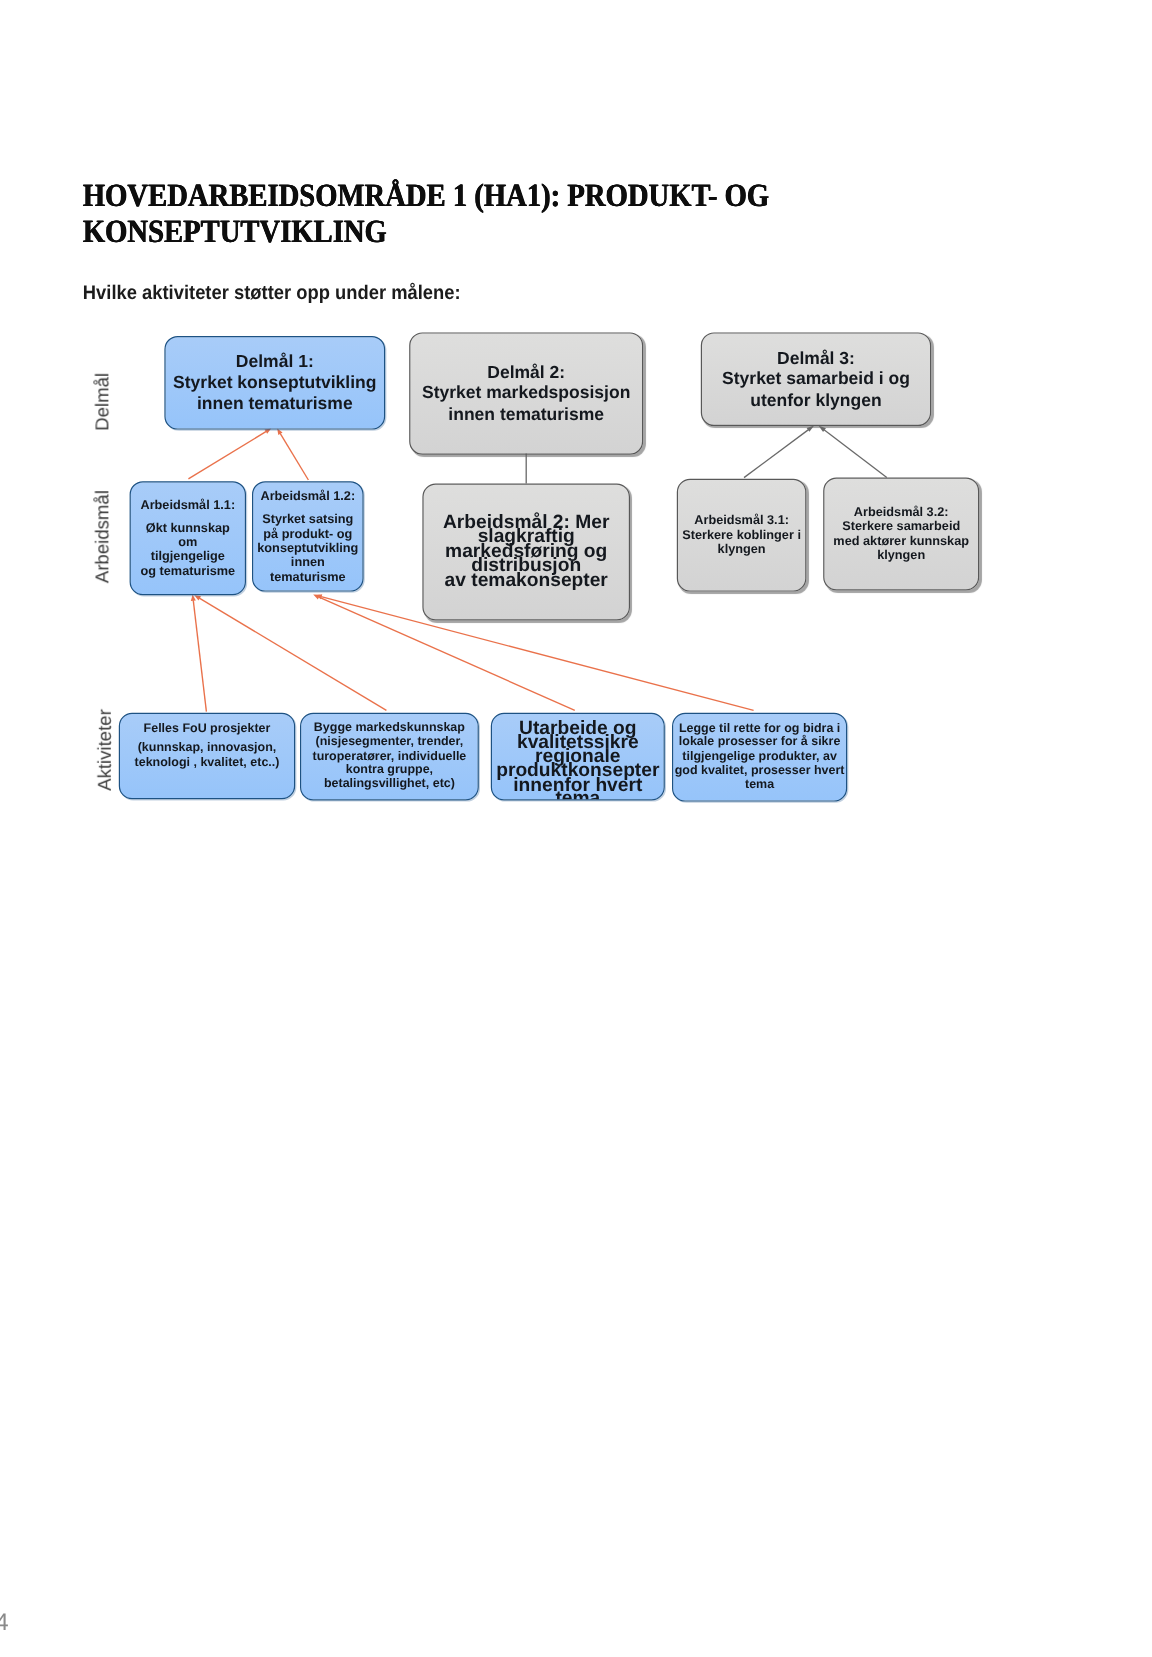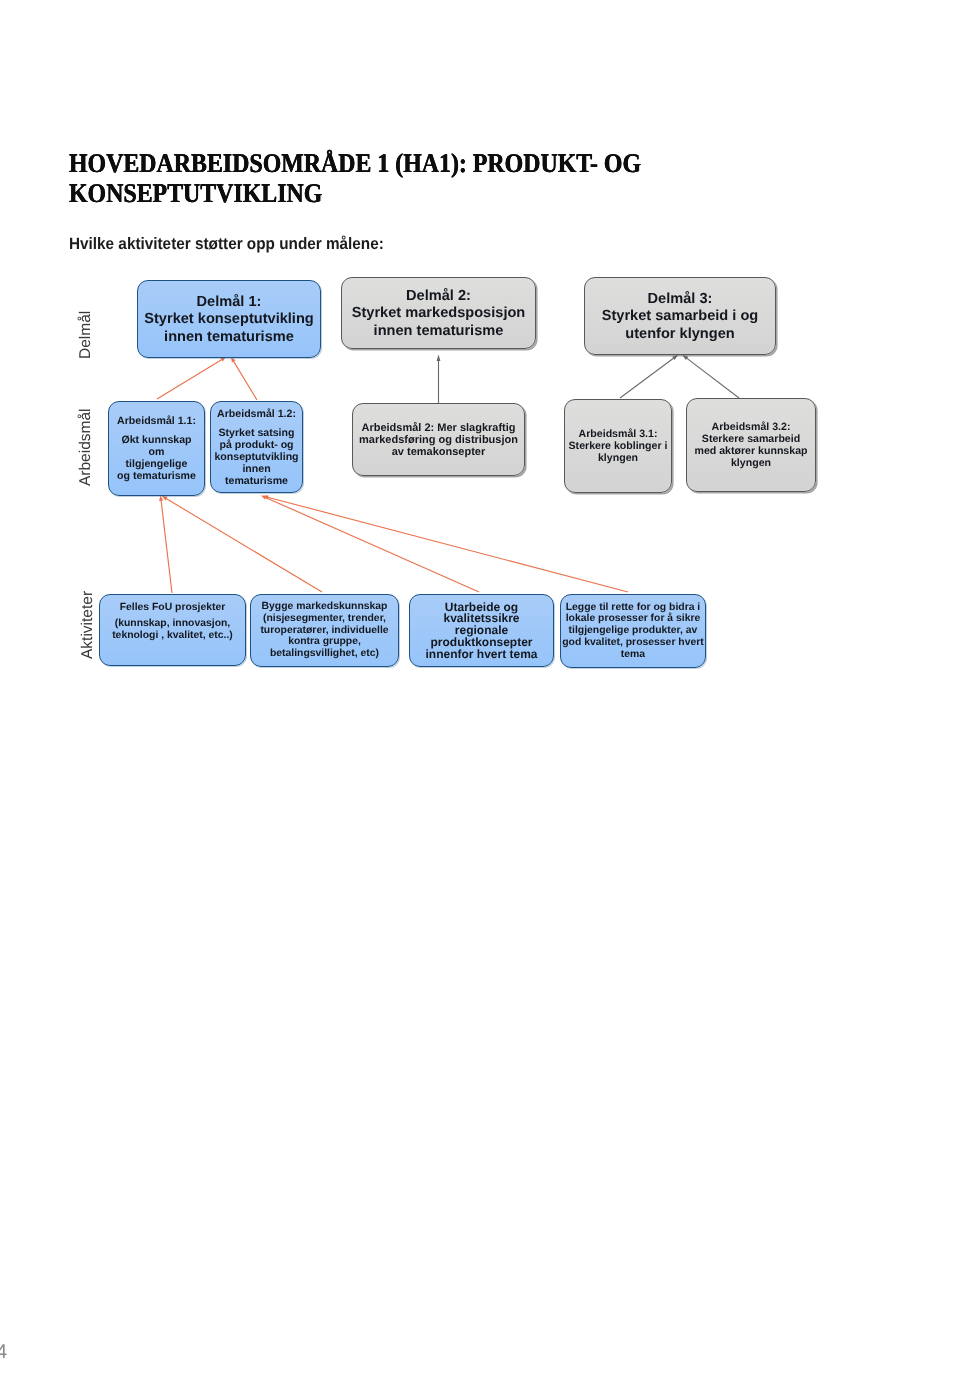--- a/index.html
+++ b/index.html
@@ -77,21 +77,21 @@
         <polygon points="678.5,354.5 672.2006706235729,356.75409613976024 674.5278114123166,359.8836992694502" fill="#5d5d5d"></polygon>
         <line x1="739" y1="398" x2="686.6806729367134" y2="358.0720925043339" stroke="#5d5d5d" stroke-width="1.1"></line>
         <polygon points="682,354.5 685.9046750019556,359.9328641736291 688.2707009474213,356.83255431405337" fill="#5d5d5d"></polygon>
       </svg>
     <div id="node-layer">
         <div class="node blur n-blue" style="left: 137px; top: 280px; width: 184px; height: 78px; font-size: 14.6px; line-height: 17.6px; padding-top: 2px;">
           <span class="hd">Delmål 1:</span>
           <span class="bd">Styrket konseptutvikling</span>
           <span class="bd">innen tematurisme</span>
         </div>
-        <div class="node blur n-gray" style="left: 341px; top: 277px; width: 195px; height: 72px; font-size: 14.6px; line-height: 17.6px; padding-top: 2px;">
+        <div class="node blur n-gray" style="left: 341px; top: 277px; width: 195px; height: 102px; font-size: 14.6px; line-height: 17.6px; padding-top: 2px;">
           <span class="hd">Delmål 2:</span>
           <span class="bd">Styrket markedsposisjon</span>
           <span class="bd">innen tematurisme</span>
         </div>
         <div class="node blur n-gray" style="left: 584px; top: 277px; width: 192px; height: 78px; font-size: 14.6px; line-height: 17.6px; padding-top: 2px;">
           <span class="hd">Delmål 3:</span>
           <span class="bd">Styrket samarbeid i og</span>
           <span class="bd">utenfor klyngen</span>
         </div>
         <div class="node blur n-blue" style="left: 108px; top: 401px; width: 97px; height: 95px; font-size: 10.6px; line-height: 12px;">
@@ -104,21 +104,21 @@
         </div>
         <div class="node blur n-blue" style="left: 210px; top: 401px; width: 93px; height: 92px; font-size: 10.6px; line-height: 12px;">
           <span class="hd">Arbeidsmål 1.2:</span>
           <span class="bd" style="height: 7px;">&nbsp;</span>
           <span class="bd">Styrket satsing</span>
           <span class="bd">på produkt- og</span>
           <span class="bd">konseptutvikling</span>
           <span class="bd">innen</span>
           <span class="bd">tematurisme</span>
         </div>
-        <div class="node blur n-gray" style="left: 352px; top: 403px; width: 173px; height: 73px; font-size: 11px; line-height: 12px;">
+        <div class="node blur n-gray" style="left: 352px; top: 403px; width: 173px; height: 114px; font-size: 16px; line-height: 12px;">
           <span class="bd">Arbeidsmål 2: Mer slagkraftig</span>
           <span class="bd">markedsføring og distribusjon</span>
           <span class="bd">av temakonsepter</span>
         </div>
         <div class="node blur n-gray" style="left: 564px; top: 399px; width: 108px; height: 94px; font-size: 10.6px; line-height: 12px; align-items: flex-end;">
           <span class="bd">Arbeidsmål 3.1:</span>
           <span class="bd">Sterkere koblinger i</span>
           <span class="bd">klyngen</span>
         </div>
         <div class="node blur n-gray" style="left: 686px; top: 398px; width: 130px; height: 94px; font-size: 10.6px; line-height: 12px;">
@@ -133,21 +133,21 @@
           <span class="bd">(kunnskap, innovasjon,</span>
           <span class="bd">teknologi , kvalitet, etc..)</span>
         </div>
         <div class="node blur n-blue" style="left: 250px; top: 594px; width: 149px; height: 73px; font-size: 10.4px; line-height: 11.8px;">
           <span class="bd">Bygge markedskunnskap</span>
           <span class="bd">(nisjesegmenter, trender,</span>
           <span class="bd">turoperatører,  individuelle</span>
           <span class="bd">kontra gruppe,</span>
           <span class="bd">betalingsvillighet, etc)</span>
         </div>
-        <div class="node blur n-blue" style="left: 409px; top: 594px; width: 145px; height: 73px; font-size: 12px; line-height: 11.8px; justify-content: flex-start; padding-top: 6.5px;">
+        <div class="node blur n-blue" style="left: 409px; top: 594px; width: 145px; height: 73px; font-size: 16px; line-height: 11.8px; justify-content: flex-start; padding-top: 6.5px;">
           <span class="bd">Utarbeide og kvalitetssikre</span>
           <span class="bd">regionale produktkonsepter</span>
           <span class="bd">innenfor hvert tema</span>
         </div>
         <div class="node blur n-blue" style="left: 560px; top: 594px; width: 146px; height: 74px; font-size: 10.4px; line-height: 11.8px;">
           <span class="bd">Legge til rette for og bidra i</span>
           <span class="bd">lokale prosesser for å sikre</span>
           <span class="bd">tilgjengelige produkter, av</span>
           <span class="bd">god kvalitet, prosesser hvert</span>
           <span class="bd">tema</span>

